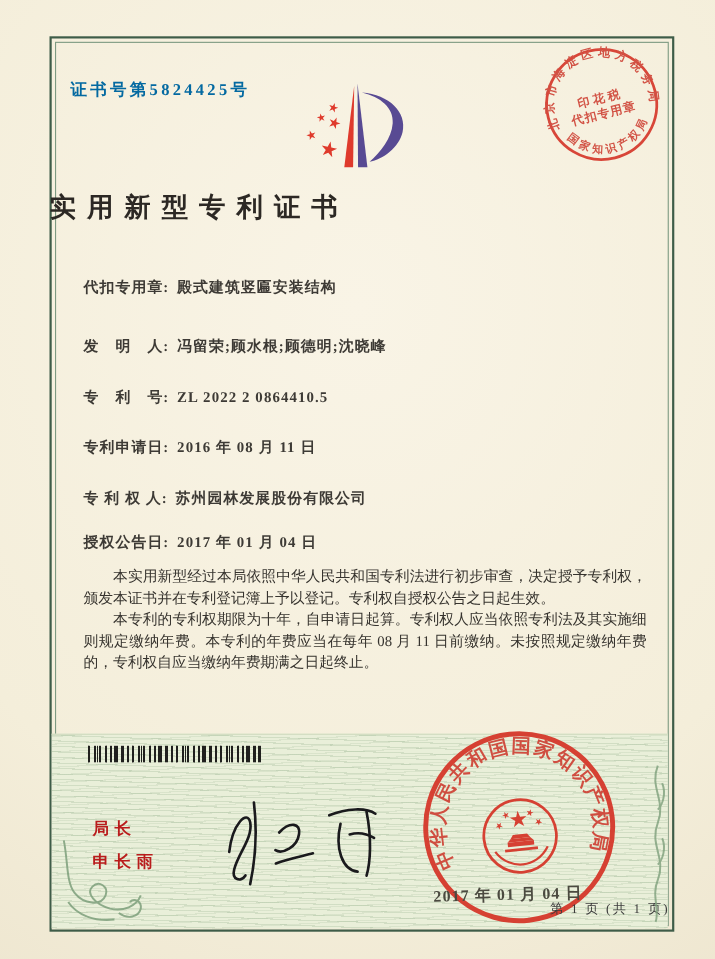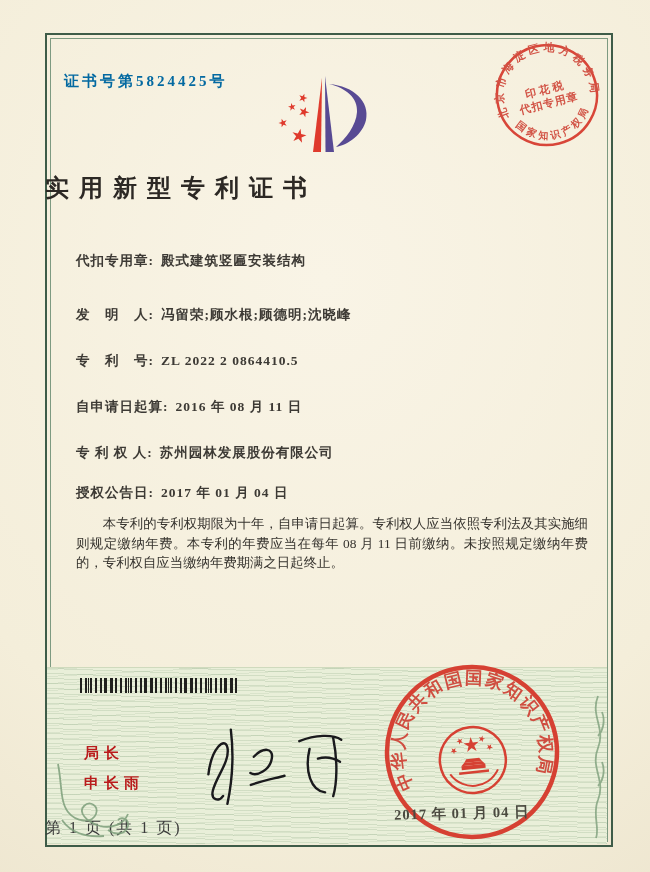--- a/index.html
+++ b/index.html
@@ -54,22 +54,22 @@
   .officer-title{top:744px}
   .officer-name{top:774px}
   .signature{position:absolute;left:192px;top:716px;transform:rotate(-2deg);}
   .office-seal{position:absolute;left:381px;top:661px;opacity:.95;}
   .issue-date{
     position:absolute;left:394px;top:804px;z-index:5;
     font-size:14.5px;font-weight:700;letter-spacing:1px;color:#4b4a40;
     transform:rotate(-1.5deg);white-space:nowrap;
   }
   .page-footer{
-    position:absolute;left:45px;top:818px;width:564px;text-align:left;
-    font-size:16px;letter-spacing:2px;color:#3c3c3c;
+    position:absolute;left:45px;top:818px;width:564px;text-align:right;
+    font-size:12px;letter-spacing:2px;color:#3c3c3c;
   }
   .flourish-left{position:absolute;left:52px;top:762px;}
   .flourish-right{position:absolute;left:586px;top:692px;}
   .seal-red{fill:#d6382b;}
   .seal-red-stroke{stroke:#d6382b;fill:none;}
   .seal-text{fill:#cf4639;font-weight:700;font-family:"Liberation Serif","DejaVu Serif",serif;}
 </style>
 </head>
 <body>
 
@@ -119,30 +119,31 @@
   <div class="row r0">
     <span class="lbl">代扣专用章:</span><span class="val">殿式建筑竖匾安装结构</span>
   </div>
   <div class="row r1">
     <span class="lbl">发　明　人:</span><span class="val">冯留荣;顾水根;顾德明;沈晓峰</span>
   </div>
   <div class="row r2">
     <span class="lbl">专　利　号:</span><span class="val">ZL 2022 2 0864410.5</span>
   </div>
   <div class="row r3">
-    <span class="lbl">自申请日起算:</span><span class="val">2016 年 08 月 11 日</span>
+    <span class="lbl">专利申请日:</span><span class="val">2016 年 08 月 11 日</span>
   </div>
   <div class="row r4">
     <span class="lbl">专 利 权 人:</span><span class="val">苏州园林发展股份有限公司</span>
   </div>
   <div class="row r5">
     <span class="lbl">授权公告日:</span><span class="val">2017 年 01 月 04 日</span>
   </div>
 
   <div class="body-text">
+    <p>本实用新型经过本局依照中华人民共和国专利法进行初步审查，决定授予专利权，颁发本证书并在专利登记簿上予以登记。专利权自授权公告之日起生效。</p>
     <p>本专利的专利权期限为十年，自申请日起算。专利权人应当依照专利法及其实施细则规定缴纳年费。本专利的年费应当在每年 08 月 11 日前缴纳。未按照规定缴纳年费的，专利权自应当缴纳年费期满之日起终止。</p>
   </div>
 
   <div class="panel"></div>
 
   <div class="barcode"></div>
 
   <div class="officer-title">局长</div>
   <div class="officer-name">申长雨</div>
 

